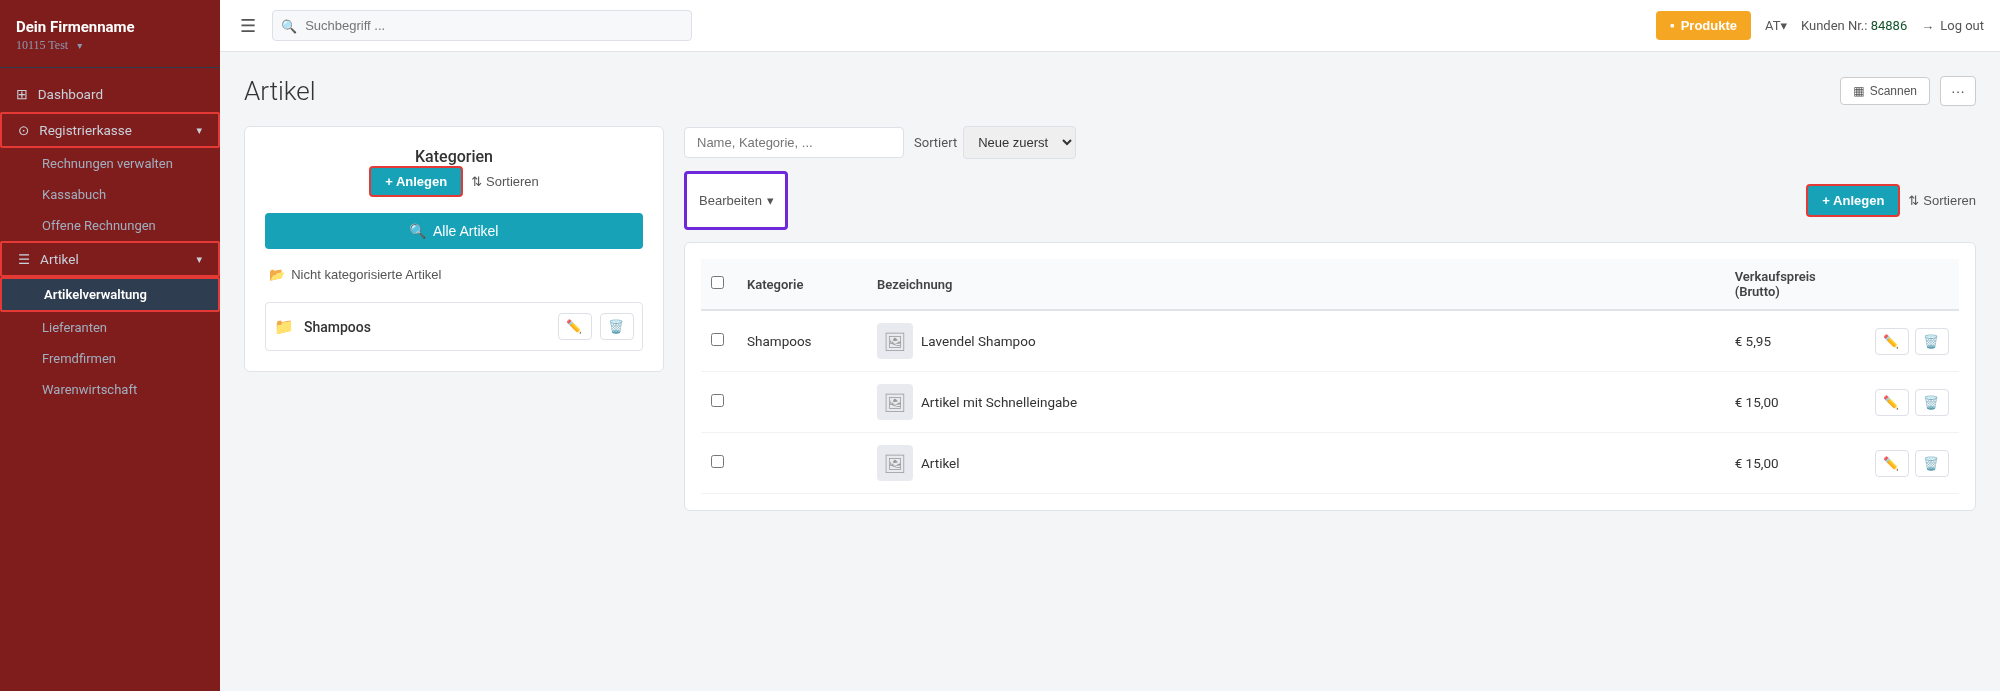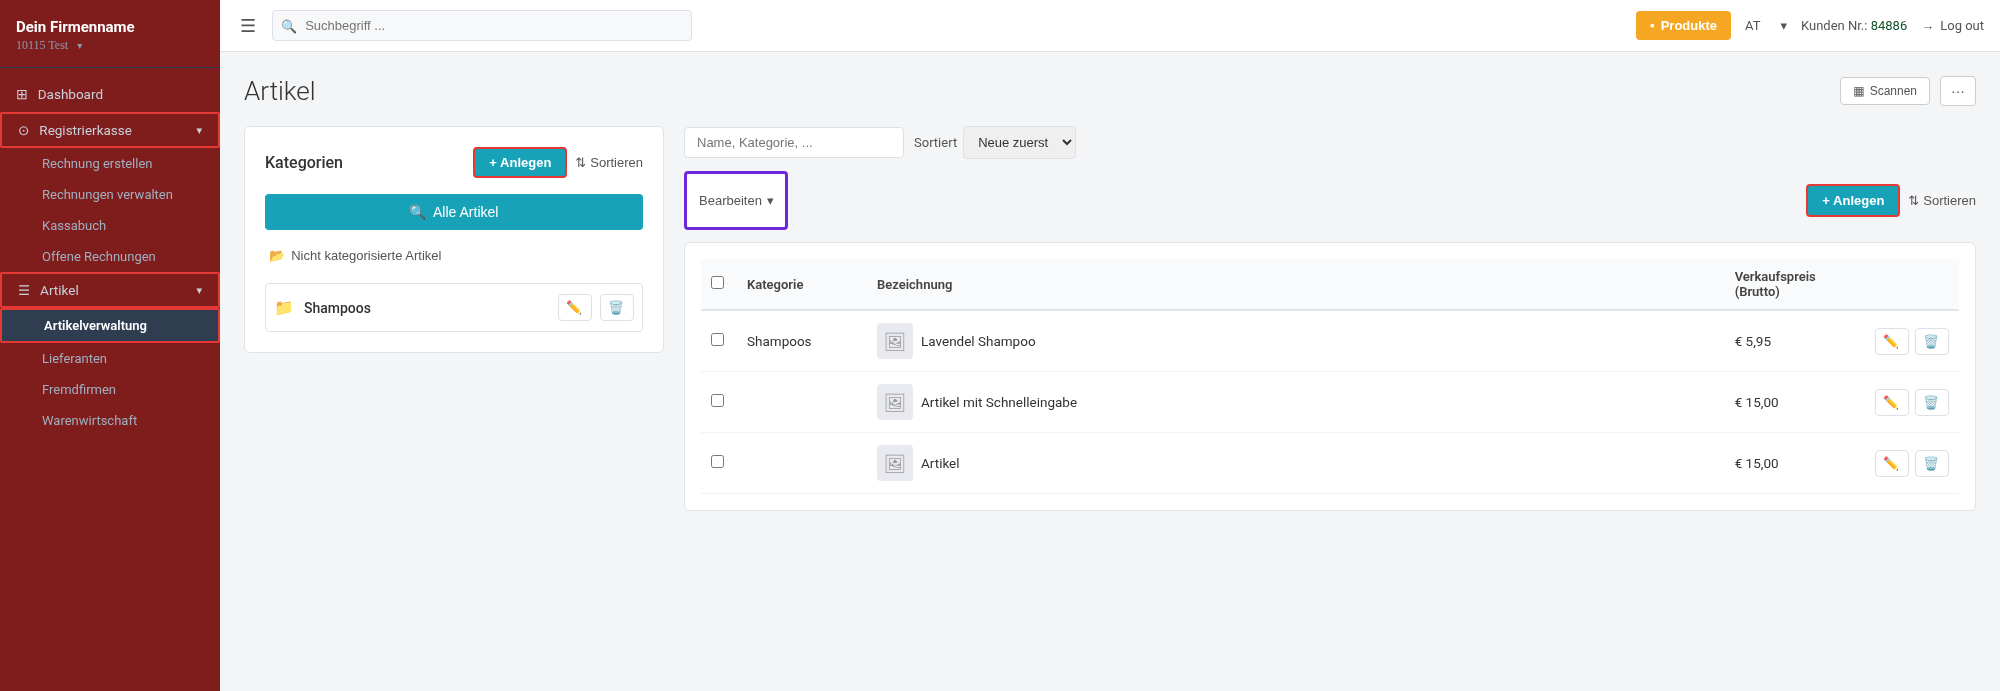--- a/index.html
+++ b/index.html
@@ -23,21 +23,21 @@
     .main { flex: 1; display: flex; flex-direction: column; overflow: hidden; }
 
     
     .topbar { background: #fff; height: 52px; display: flex; align-items: center; padding: 0 16px; border-bottom: 1px solid #e0e3e8; gap: 12px; }
     .topbar-menu-icon { font-size: 18px; color: #555; cursor: pointer; padding: 4px; }
     .topbar-search { flex: 1; max-width: 420px; position: relative; }
     .topbar-search input { width: 100%; border: 1px solid #dde0e6; border-radius: 4px; padding: 7px 12px 7px 32px; font-size: 13px; color: #666; background: #f7f8fa; }
     .topbar-search .search-icon { position: absolute; left: 9px; top: 50%; transform: translateY(-50%); color: #aaa; font-size: 13px; }
     .topbar-right { margin-left: auto; display: flex; align-items: center; gap: 14px; }
     .btn-produkte { background: #f5a623; color: #fff; border: none; border-radius: 4px; padding: 7px 14px; font-size: 13px; font-weight: 600; cursor: pointer; display: flex; align-items: center; gap: 6px; }
-    .topbar-country { display: flex; align-items: center; gap: 20px; font-size: 13px; color: #555; cursor: pointer; }
+    .topbar-country { display: flex; align-items: center; gap: 0; font-size: 13px; color: #555; cursor: pointer; }
     .topbar-kunden { font-size: 13px; color: #555; }
     .topbar-kunden a { color: #14532d; text-decoration: none; }
     .topbar-logout { display: flex; align-items: center; gap: 6px; font-size: 13px; color: #555; cursor: pointer; }
 
     
     .content { flex: 1; padding: 24px 24px 16px; overflow-y: auto; }
     .page-title-row { display: flex; align-items: center; justify-content: space-between; margin-bottom: 20px; }
     .page-title { font-size: 26px; font-weight: 300; color: #333; }
     .page-actions { display: flex; align-items: center; gap: 10px; }
     .btn-scan { background: #fff; border: 1px solid #ccc; border-radius: 4px; padding: 6px 12px; font-size: 12px; color: #555; cursor: pointer; display: flex; align-items: center; gap: 5px; }
@@ -45,21 +45,21 @@
 
     
     .two-col { display: flex; gap: 20px; }
     .col-left { width: 420px; flex-shrink: 0; }
     .col-right { flex: 1; }
 
     
     .card { background: #fff; border-radius: 6px; border: 1px solid #e0e3e8; padding: 20px; }
 
     
-    .card-header { display: flex; align-items: center; justify-content: space-between; margin-bottom: 16px; }
+    .card-header { display: flex; align-items: center; justify-content: space-between; margin-bottom: 16px; flex-direction: column; }
     .card-title { font-size: 16px; font-weight: 500; color: #333; }
     .card-header-actions { display: flex; align-items: center; gap: 8px; }
     .btn-anlegen { background: #17a2b8; color: #fff; border: 2px solid #e53935; border-radius: 4px; padding: 6px 14px; font-size: 13px; font-weight: 600; cursor: pointer; }
     .btn-sort { background: none; border: none; color: #555; font-size: 13px; cursor: pointer; display: flex; align-items: center; gap: 4px; }
     .btn-alle-artikel { background: #17a2b8; color: #fff; border: none; border-radius: 4px; padding: 10px; font-size: 14px; cursor: pointer; width: 100%; text-align: center; margin-bottom: 10px; display: flex; align-items: center; justify-content: center; gap: 6px; }
     .btn-nicht-kategorisiert { background: none; border: none; color: #555; font-size: 13px; cursor: pointer; width: 100%; text-align: left; padding: 8px 4px; display: flex; align-items: center; gap: 6px; margin-bottom: 12px; }
     .category-item { display: flex; align-items: center; gap: 10px; padding: 10px 8px; border: 1px solid #e0e3e8; border-radius: 4px; }
     .category-icon { color: #e53935; font-size: 16px; }
     .category-name { flex: 1; font-size: 14px; color: #333; font-weight: 500; }
     .category-actions { display: flex; gap: 8px; }
@@ -103,21 +103,20 @@
     <div class="sidebar-item">
       <span class="icon">⊞</span>
       <span>Dashboard</span>
     </div>
 
     <div class="sidebar-group-header highlighted">
       <span class="icon">⊙</span>
       <span>Registrierkasse</span>
       <span style="margin-left:auto;font-size:11px;">▾</span>
     </div>
-    <div class="sidebar-sub-item">Rechnung erstellen</div>
     <div class="sidebar-sub-item">Rechnungen verwalten</div>
     <div class="sidebar-sub-item">Kassabuch</div>
     <div class="sidebar-sub-item">Offene Rechnungen</div>
 
     <div class="sidebar-group-header highlighted">
       <span class="icon">☰</span>
       <span>Artikel</span>
       <span style="margin-left:auto;font-size:11px;">▾</span>
     </div>
     <div class="sidebar-sub-item active-sub">Artikelverwaltung</div>

